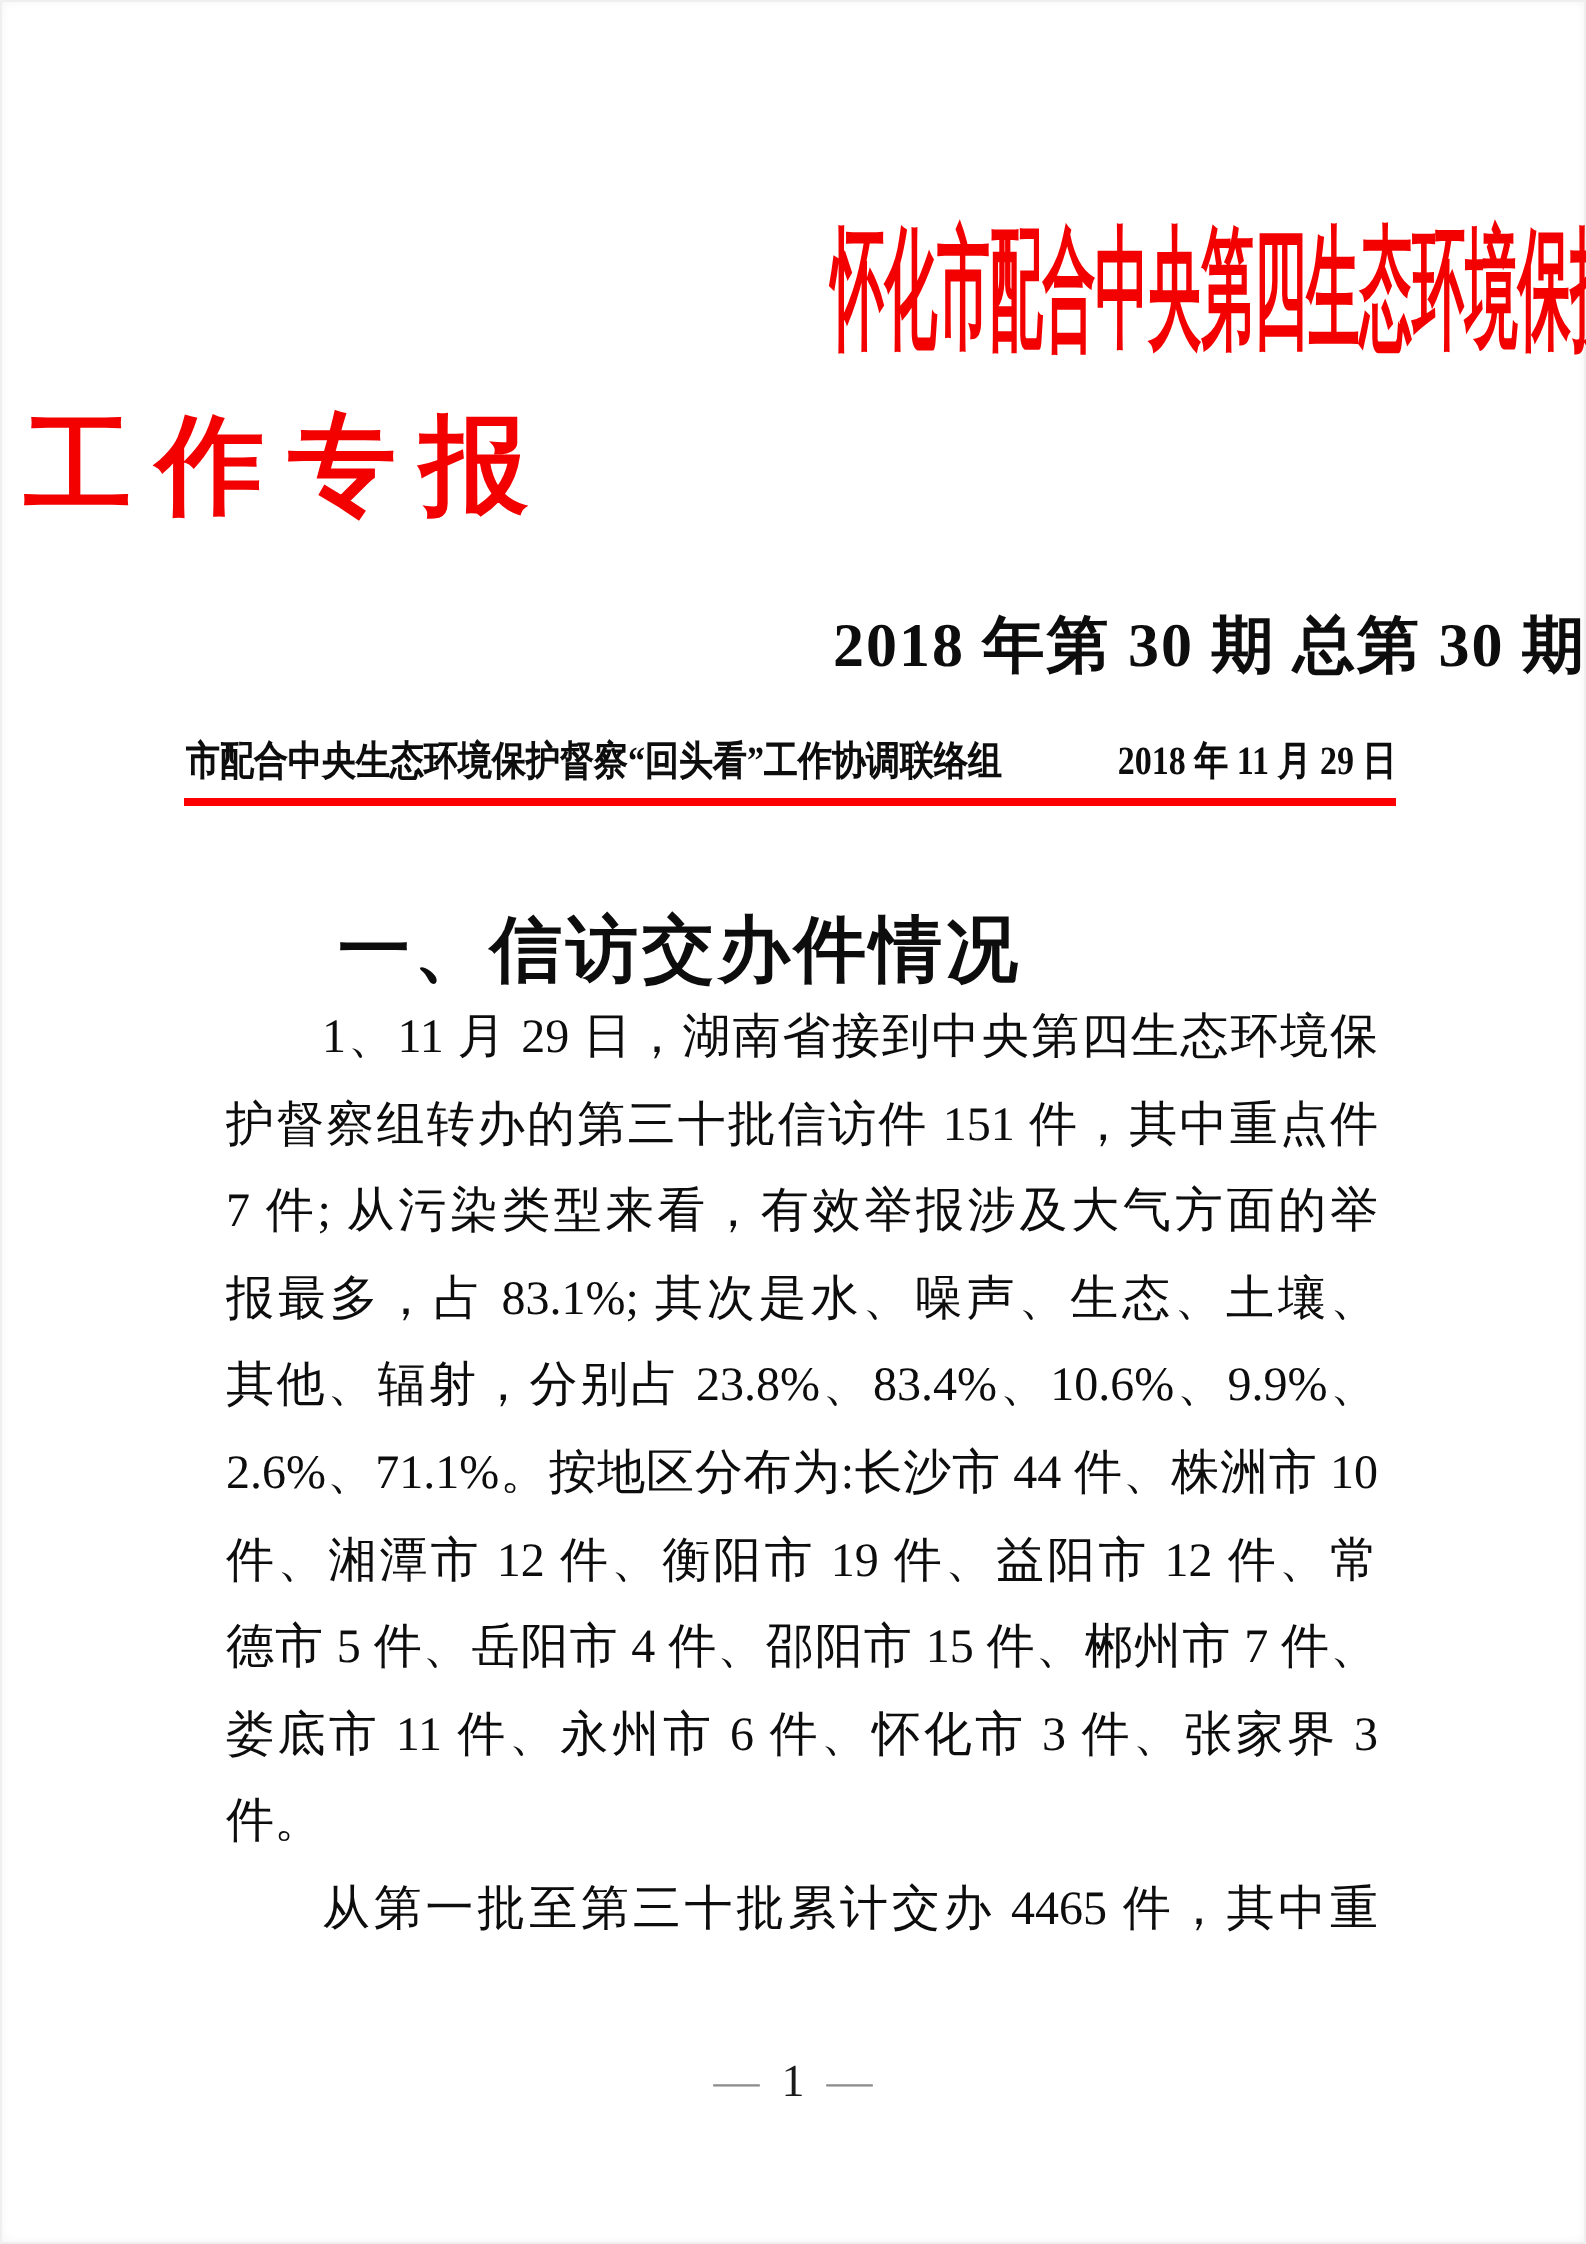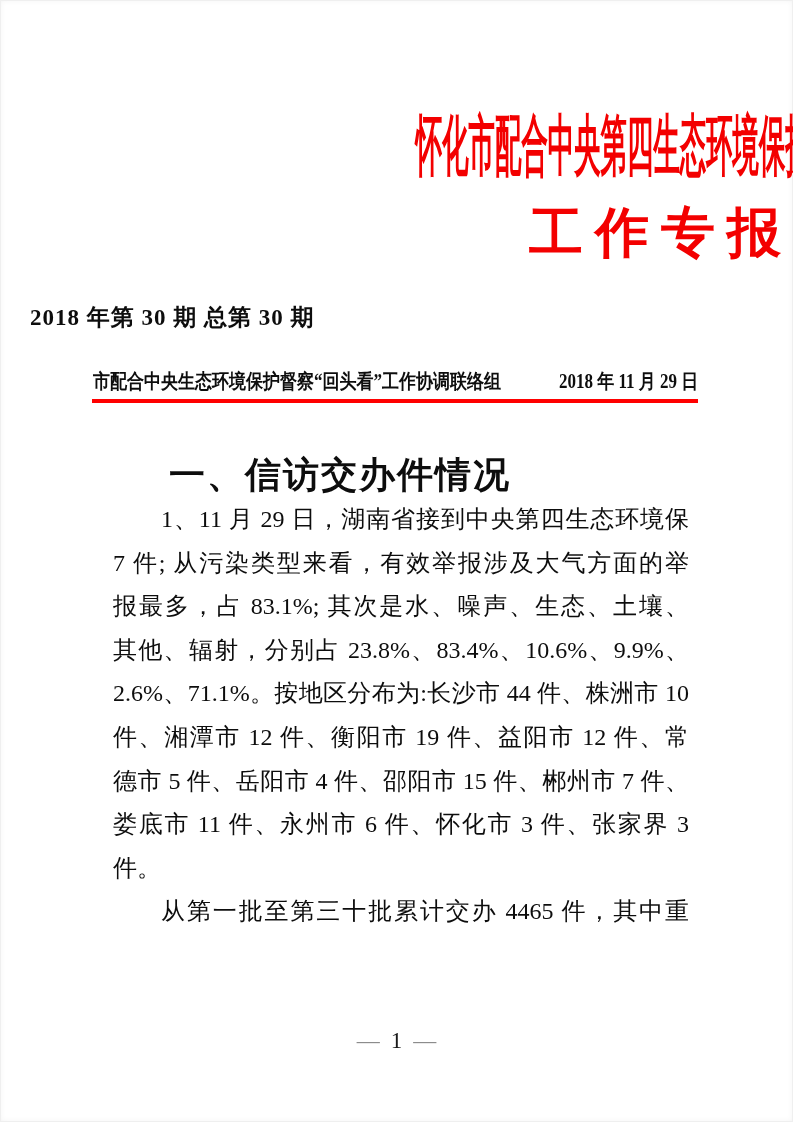--- a/index.html
+++ b/index.html
@@ -31,36 +31,36 @@
   }
   .title1 .condensed {
     display: inline-block;
     transform: scaleX(0.40);
     transform-origin: 50% 50%;
     white-space: nowrap;
   }
   .title2 {
     position: absolute;
     top: 194px; left: 0; right: 0;
-    text-align: right;
+    text-align: left;
     line-height: 78px;
     font-size: 54px;
     font-weight: bold;
     color: #f30000;
     letter-spacing: 12px;
     padding-left: 12px;
     white-space: nowrap;
   }
 
   
   .issue-line {
     position: absolute;
     top: 302px; left: 0; right: 0;
-    text-align: left;
-    font-size: 23px;
+    text-align: right;
+    font-size: 31px;
     font-weight: bold;
     letter-spacing: 1px;
     white-space: nowrap;
     margin-left: 30px;
   }
   .masthead {
     position: absolute;
     top: 367px; left: 93px;
     width: 712px;
     transform: scaleX(0.85);
@@ -138,20 +138,21 @@
     <span>市配合中央生态环境保护督察“回头看”工作协调联络组</span>
     <span>2018 年 11 月 29 日</span>
   </div>
 
   <div class="red-rule"></div>
 
   <div class="doc-body">
     <div class="section-heading">一、信访交办件情况</div>
     <div class="para">
         <div class="bline indent just">1、11 月 29 日，湖南省接到中央第四生态环境保</div>
+        <div class="bline just">护督察组转办的第三十批信访件 151 件，其中重点件</div>
         <div class="bline just">7 件; 从污染类型来看，有效举报涉及大气方面的举</div>
         <div class="bline just">报最多，占 83.1%; 其次是水、噪声、生态、土壤、</div>
         <div class="bline just">其他、辐射，分别占 23.8%、83.4%、10.6%、9.9%、</div>
         <div class="bline just">2.6%、71.1%。按地区分布为:长沙市 44 件、株洲市 10</div>
         <div class="bline just">件、湘潭市 12 件、衡阳市 19 件、益阳市 12 件、常</div>
         <div class="bline just">德市 5 件、岳阳市 4 件、邵阳市 15 件、郴州市 7 件、</div>
         <div class="bline just">娄底市 11 件、永州市 6 件、怀化市 3 件、张家界 3</div>
         <div class="bline">件。</div>
       </div>
     <div class="para">

